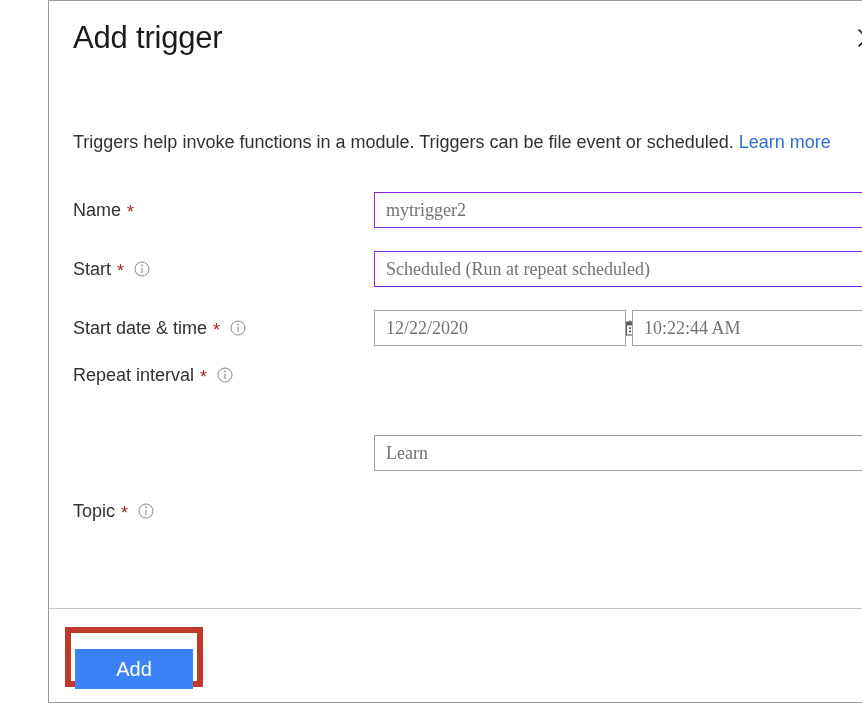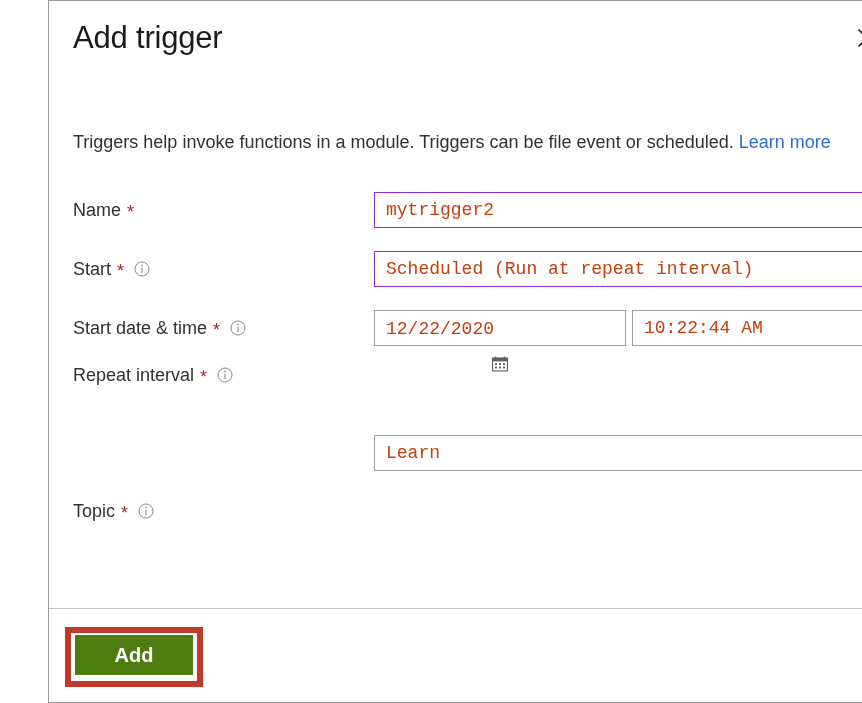--- a/index.html
+++ b/index.html
@@ -126,42 +126,41 @@
     display: flex;
     align-items: center;
   }
   .control.field-full {
     left: 325px;
     width: 517px;
   }
   .control.field-date {
     left: 325px;
     width: 252px;
-    flex-direction: column;
   }
   .control.field-time {
     left: 583px;
     width: 259px;
   }
   .brd-valid { border: 1px solid #8a2be2; }
   .brd-plain { border: 1px solid #a19f9d; }
 
   .control .value {
     flex: 1 1 auto;
     padding-left: 11px;
     padding-right: 8px;
     font-size: 18px;
-    color: #c2410c;
+    color: #737373;
     line-height: 34px;
     white-space: nowrap;
     overflow: hidden;
     background: transparent;
     border: none;
     outline: none;
-    font-family: Liberation Mono, monospace;
+    font-family: Liberation Serif, serif;
   }
   .adorn {
     flex: 0 0 auto;
     width: 34px;
     height: 34px;
     display: flex;
     align-items: center;
     justify-content: center;
   }
   .adorn.clickable { cursor: pointer; }
@@ -181,27 +180,27 @@
     top: 626px;
     width: 138px;
     height: 60px;
     box-sizing: border-box;
     border: 6px solid #c0392b;
     background: transparent;
   }
   .add-button {
     position: absolute;
     left: 26px;
-    top: 634px;
+    top: 648px;
     width: 118px;
     height: 40px;
-    background: #4d7c0f;
+    background: #3b82f6;
     color: #ffffff;
     font-size: 20px;
-    font-weight: bold;
+    font-weight: normal;
     font-family: inherit;
     border: none;
     cursor: pointer;
     display: flex;
     align-items: center;
     justify-content: center;
   }
 </style>
 </head>
 <body>
@@ -247,21 +246,21 @@
         <span class="req">*</span>
         <span class="info-icon">
           <svg width="16" height="16" viewBox="0 0 16 16">
             <circle cx="8" cy="8" r="7" stroke="#8a8886" stroke-width="1" fill="none"></circle>
             <circle cx="8" cy="4.4" r="0.85" fill="#8a8886"></circle>
             <path d="M8 6.7 L8 12" stroke="#8a8886" stroke-width="1.1"></path>
           </svg>
         </span>
       </div>
       <div class="control field-full brd-valid">
-        <span class="value">Scheduled (Run at repeat interval)</span>
+        <span class="value">Scheduled (Run at repeat scheduled)</span>
         <span class="adorn clickable">
           <svg width="20" height="20" viewBox="0 0 20 20">
             <path d="M4 7 L10 13 L16 7" stroke="#1b1b1b" stroke-width="1.6" fill="none"></path>
           </svg>
         </span>
       </div>
     </div>
 
     <div class="row" style="top:309px;">
       <div class="label">

